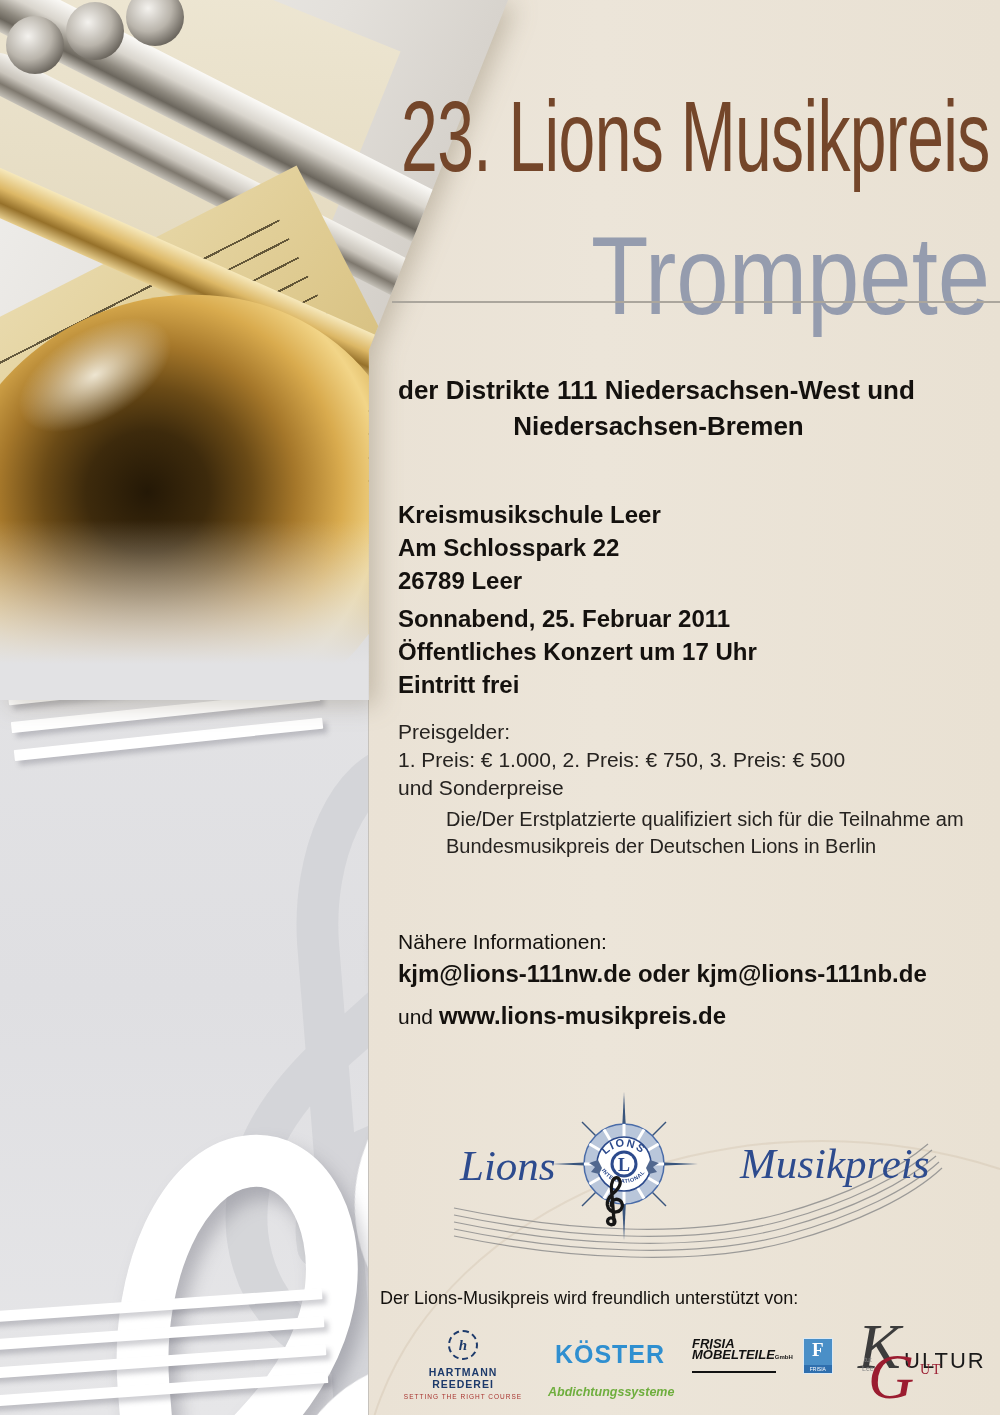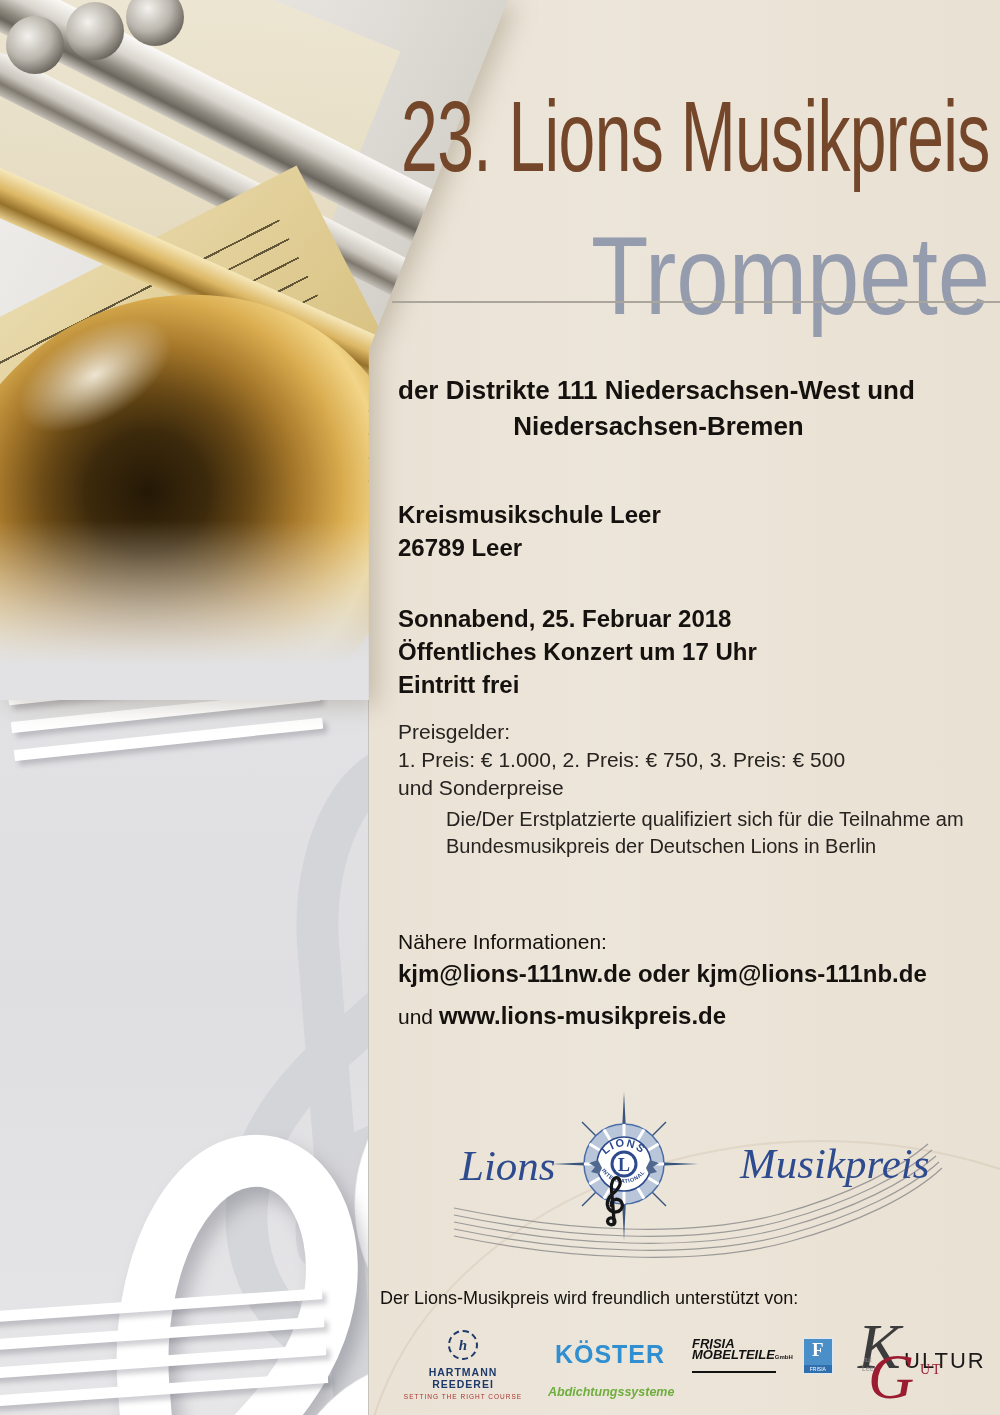--- a/index.html
+++ b/index.html
@@ -181,25 +181,26 @@
   <div class="subtitle">Trompete</div>
   <div class="rule"></div>
 
   <div class="district">
     <div class="l1">der Distrikte 111 Niedersachsen-West und</div>
     <div class="l2">Niedersachsen-Bremen</div>
   </div>
 
   <div class="venue">
     <div>Kreismusikschule Leer</div>
+    <div>Am Schlosspark 22</div>
     <div>26789 Leer</div>
   </div>
 
   <div class="event">
-    <div>Sonnabend, 25. Februar 2018</div>
+    <div>Sonnabend, 25. Februar 2011</div>
     <div>Öffentliches Konzert um 17 Uhr</div>
     <div>Eintritt frei</div>
   </div>
 
   <div class="prizes">
     <div>Preisgelder:</div>
     <div>1. Preis: € 1.000, 2. Preis: € 750, 3. Preis: € 500</div>
     <div>und Sonderpreise</div>
   </div>
 

